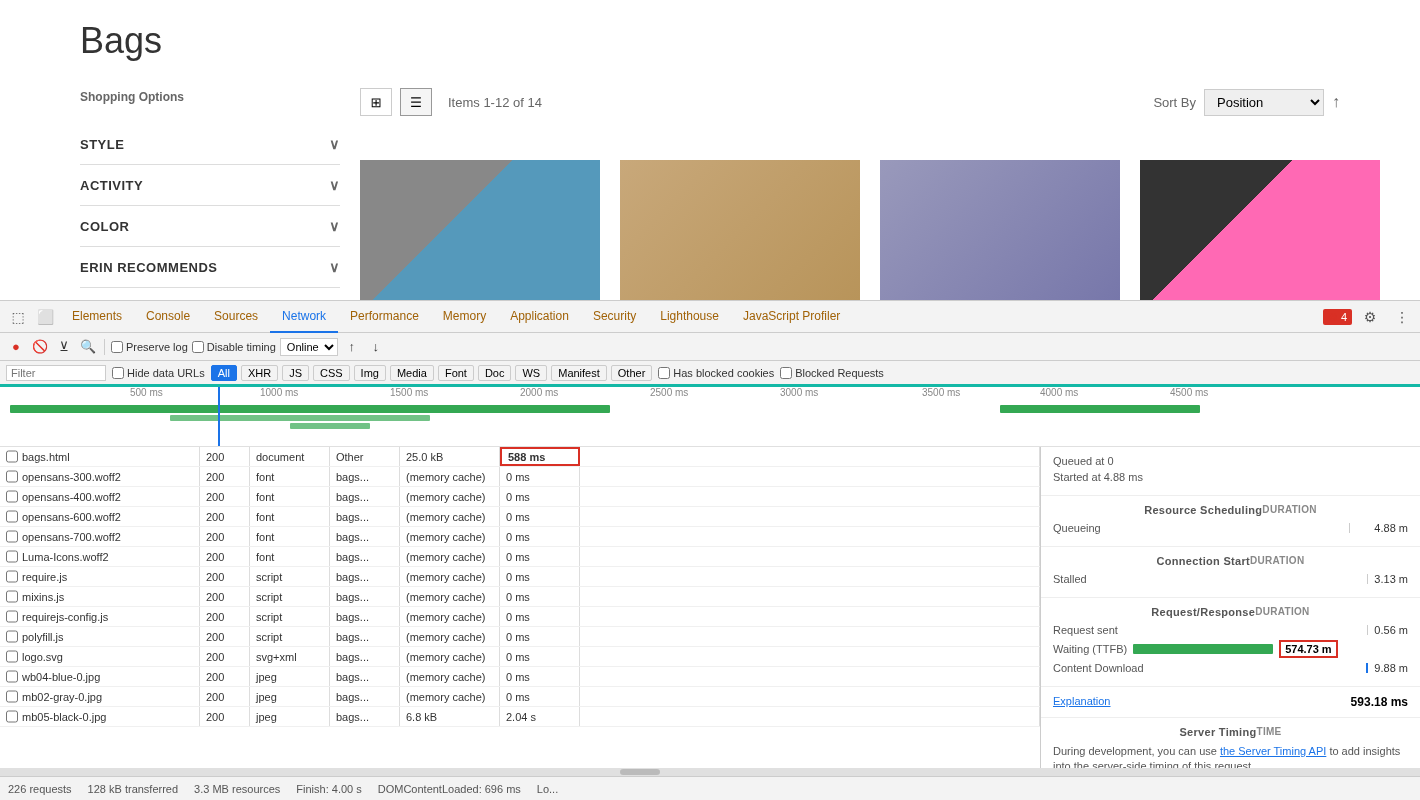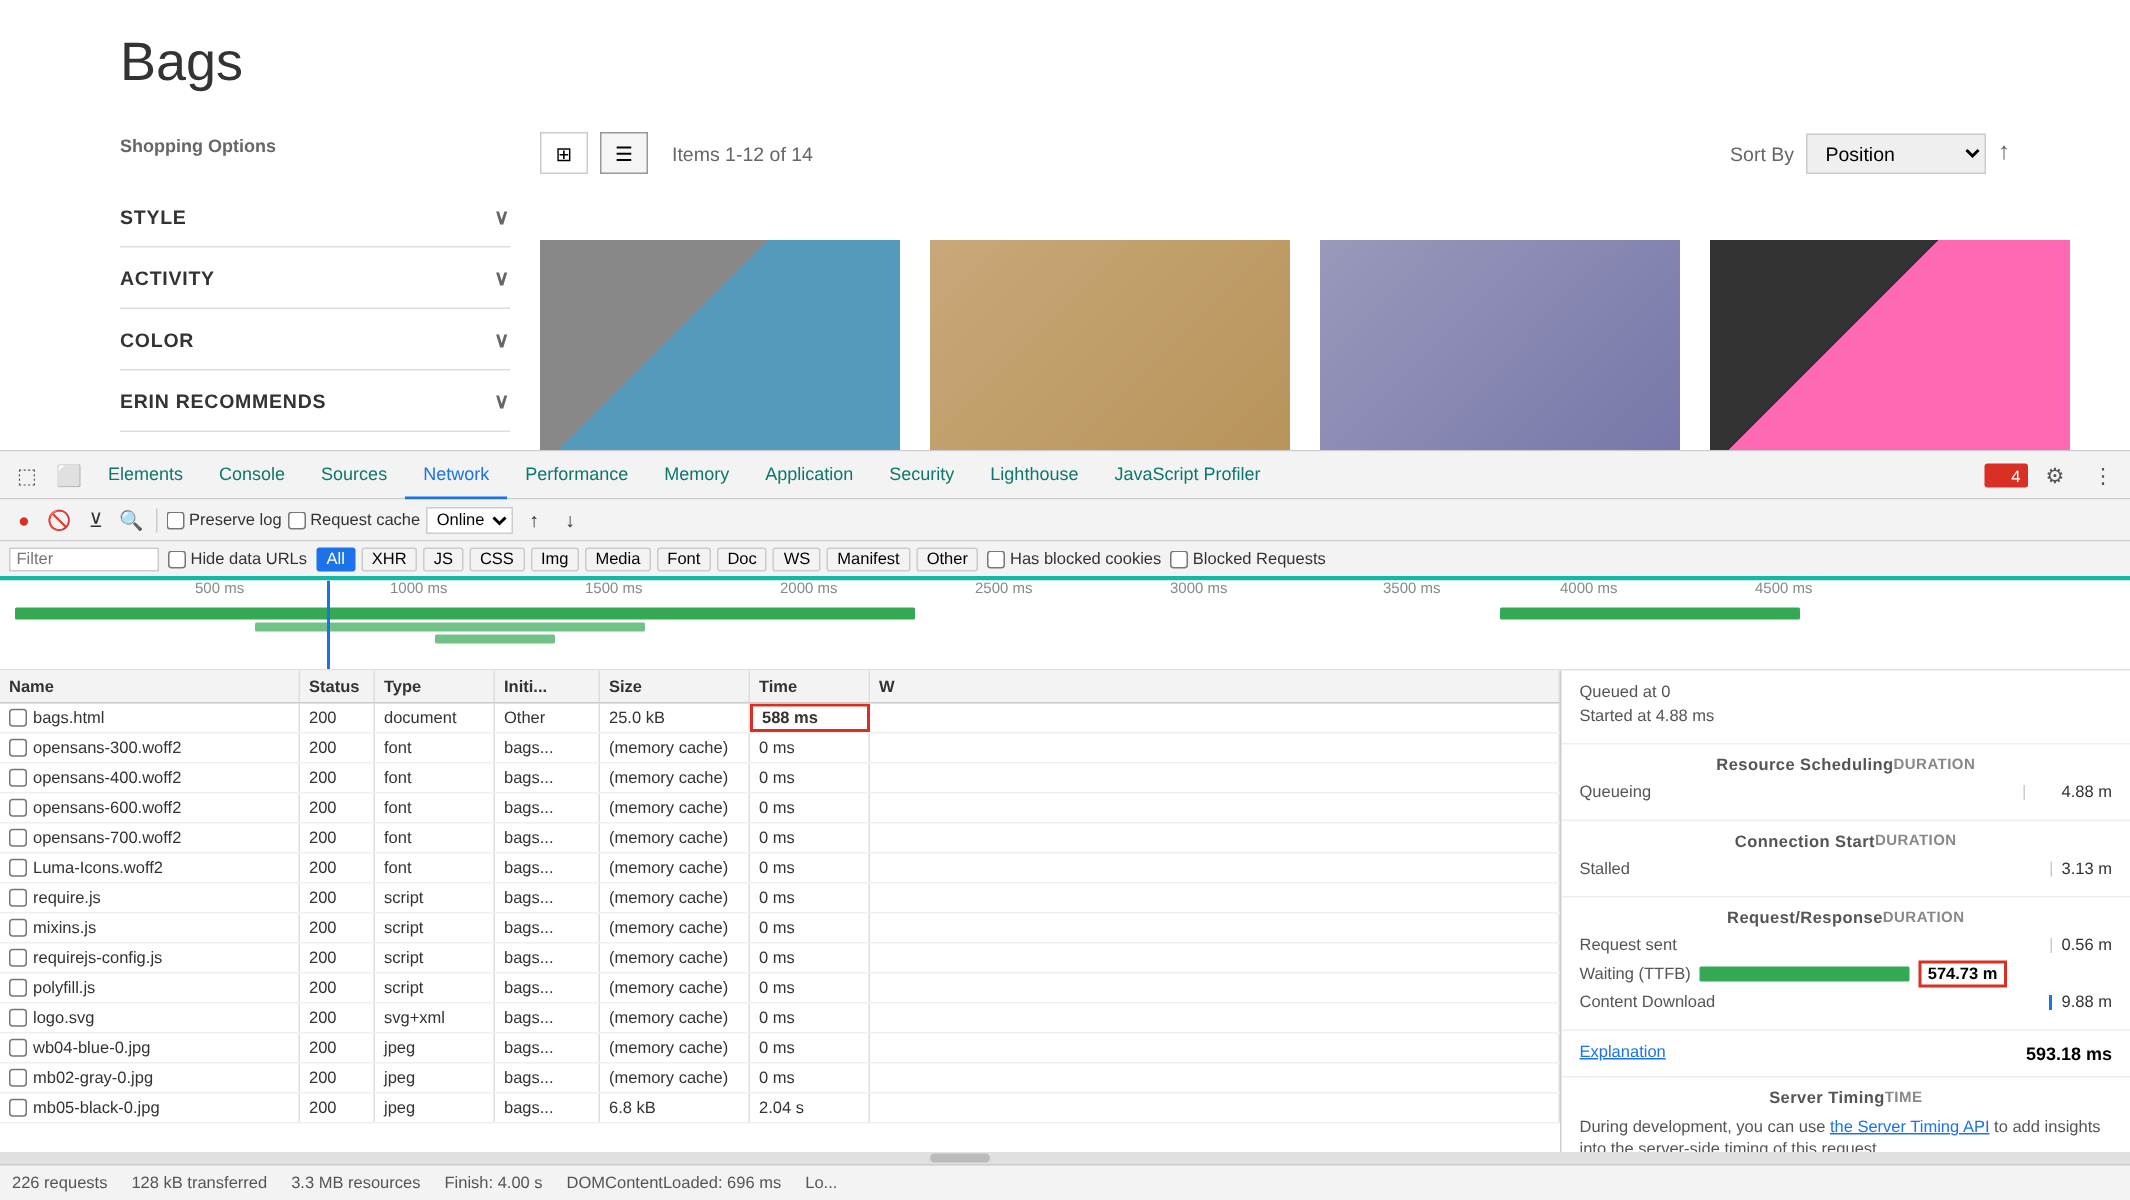--- a/index.html
+++ b/index.html
@@ -23,21 +23,21 @@
     
     .products-area { position: absolute; left: 360px; top: 160px; right: 0; display: flex; gap: 20px; overflow: hidden; }
     .product-img { width: 240px; height: 140px; background: #e8e8e8; display: flex; align-items: center; justify-content: center; }
 
     
     .devtools { position: absolute; bottom: 0; left: 0; right: 0; height: 500px; background: #fff; border-top: 1px solid #ccc; display: flex; flex-direction: column; }
 
     
     .devtools-tabs { display: flex; align-items: center; background: #f3f3f3; border-bottom: 1px solid #ccc; height: 32px; padding: 0 4px; gap: 0; }
     .devtool-icon-btn { width: 28px; height: 28px; display: flex; align-items: center; justify-content: center; cursor: pointer; border: none; background: transparent; font-size: 14px; color: #555; }
-    .devtools-tab { padding: 0 12px; height: 32px; display: flex; align-items: center; font-size: 12px; color: #0f766e; cursor: pointer; border-bottom: 2px solid transparent; white-space: nowrap; }
+    .devtools-tab { padding: 0 12px; height: 32px; display: flex; align-items: center; font-size: 12px; color: #a16207; cursor: pointer; border-bottom: 2px solid transparent; white-space: nowrap; }
     .devtools-tab.active { color: #1a73e8; border-bottom: 2px solid #1a73e8; }
     .devtools-right { margin-left: auto; display: flex; align-items: center; gap: 4px; }
     .error-badge { background: #d93025; color: #fff; font-size: 11px; padding: 1px 5px; border-radius: 2px; }
 
     
     .devtools-toolbar { display: flex; align-items: center; background: #f3f3f3; border-bottom: 1px solid #ccc; height: 28px; padding: 0 6px; gap: 4px; }
     .toolbar-btn { width: 20px; height: 20px; border: none; background: transparent; cursor: pointer; display: flex; align-items: center; justify-content: center; font-size: 13px; color: #333; }
     .toolbar-divider { width: 1px; height: 16px; background: #ccc; margin: 0 2px; }
     .toolbar-checkbox { display: flex; align-items: center; gap: 3px; font-size: 11px; color: #333; }
     .toolbar-checkbox input { width: 12px; height: 12px; }
@@ -195,21 +195,21 @@
     <button class="toolbar-btn">🚫</button>
     <button class="toolbar-btn">⊻</button>
     <button class="toolbar-btn">🔍</button>
     <div class="toolbar-divider"></div>
     <label class="toolbar-checkbox">
       <input type="checkbox" style="">
       <span>Preserve log</span>
     </label>
     <label class="toolbar-checkbox">
       <input type="checkbox" style="">
-      <span>Request cache</span>
+      <span>Disable timing</span>
     </label>
     <select class="toolbar-select">
       <option>Online</option>
     </select>
     <button class="toolbar-btn">↑</button>
     <button class="toolbar-btn">↓</button>
   </div>
 
   <div class="filter-bar">
     <input class="filter-input" placeholder="Filter" style="">
@@ -258,29 +258,20 @@
     <div style="position:absolute;top:36px;left:290px;width:80px;height:6px;background:#34a853;border-radius:1px;opacity:0.7;"></div>
     <div style="position:absolute;top:18px;left:1000px;width:200px;height:8px;background:#34a853;border-radius:1px;"></div>
 
     <div style="position:absolute;top:0;left:218px;width:2px;height:100%;background:#1a73e8;"></div>
   </div>
 
   <div class="network-table-area">
 
     <div class="network-table">
 
-      <div class="network-header">
-        <div class="net-col col-name">Name</div>
-        <div class="net-col col-status">Status</div>
-        <div class="net-col col-type">Type</div>
-        <div class="net-col col-init">Initi...</div>
-        <div class="net-col col-size">Size</div>
-        <div class="net-col col-time">Time</div>
-        <div class="net-col col-waterfall">W</div>
-      </div>
 
       <div id="network-rows">
           <div class="net-row">
     <div class="net-col col-name">
       <input type="checkbox" class="row-checkbox" style="">
       <span>bags.html</span>
     </div>
     <div class="net-col col-status">200</div>
     <div class="net-col col-type">document</div>
     <div class="net-col col-init">Other</div>

